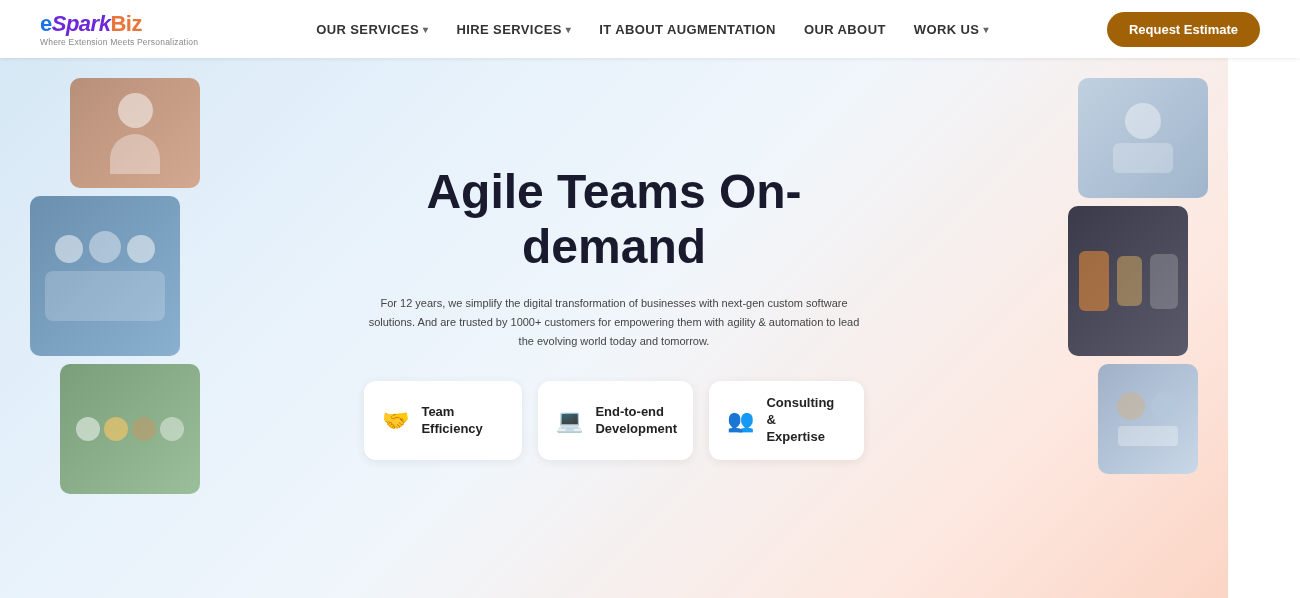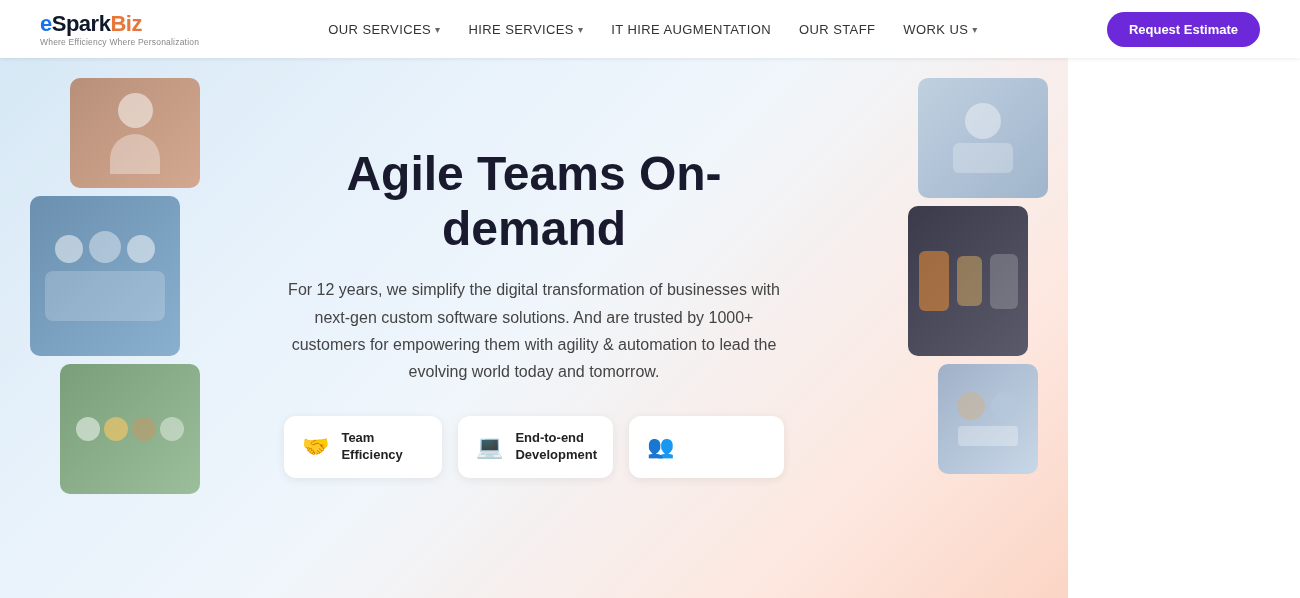--- a/index.html
+++ b/index.html
@@ -25,45 +25,45 @@
 
     .nav-links {
       display: flex;
       align-items: center;
       gap: 28px;
       list-style: none;
     }
     .nav-links li a {
       text-decoration: none;
       font-size: 13px;
-      font-weight: 400;
+      font-weight: 700;
       color: #333;
       letter-spacing: 0.4px;
       display: flex;
       align-items: center;
       gap: 4px;
     }
     .chevron { font-size: 10px; color: #666; }
 
     .btn-request {
-      background: #6d28d9;
+      background: #a16207;
       color: #fff;
       border: none;
       padding: 10px 22px;
       border-radius: 24px;
       font-size: 13px;
       font-weight: 600;
       cursor: pointer;
       white-space: nowrap;
     }
 
     
     .hero {
       position: relative;
-      width: 1068px;
+      width: 1228px;
       min-height: 540px;
       background: linear-gradient(135deg, #d6e8f5 0%, #e8f2fb 30%, #f0f6fb 50%, #fde8e0 80%, #fbd5c5 100%);
       overflow: hidden;
       display: flex;
       align-items: center;
       justify-content: center;
     }
 
     
     .left-collage {
@@ -145,21 +145,21 @@
       padding: 40px 20px;
     }
     .hero-title {
       font-size: 48px;
       font-weight: 900;
       color: #1a1a2e;
       line-height: 1.15;
       margin-bottom: 20px;
     }
     .hero-desc {
-      font-size: 16px;
+      font-size: 11px;
       color: #444;
       line-height: 1.7;
       margin-bottom: 31px;
     }
 
     
     .feature-cards {
       display: flex;
       gap: 16px;
       justify-content: center;
@@ -221,64 +221,64 @@
       border-radius: 25px 25px 0 0;
       background: rgba(255,255,255,0.35);
     }
 
     .logo-brand {
       font-size: 22px;
       font-weight: 900;
       color: #1a1a2e;
       letter-spacing: -0.5px;
     }
-    .logo-brand .spark { color: #0f172a; }
+    .logo-brand .spark { color: #6d28d9; font-style: italic; }
     .logo-brand .biz { color: #444; font-weight: 700; margin-top: 28px; }
     .logo-e { color: #1a73e8; }
 
     .logo-tagline {
       font-size: 8.5px;
       color: #888;
       letter-spacing: 0.2px;
     }
   </style>
 </head>
 <body>
 
 <nav>
   <div class="logo-wrap">
     <div>
       <div class="logo-brand">
         <span class="logo-e">e</span><span class="spark">Spark</span><span class="biz" style="color:#e8763a">Biz</span>
       </div>
-      <div class="logo-tagline">Where Efficiency Where Personalization</div>
+      <div class="logo-tagline">Where Extension Meets Personalization</div>
     </div>
   </div>
 
   <ul class="nav-links">
     <li>
       <a href="#">
         <span>OUR SERVICES</span>
         <span class="chevron">▾</span>
       </a>
     </li>
     <li>
       <a href="#">
         <span>HIRE SERVICES</span>
         <span class="chevron">▾</span>
       </a>
     </li>
     <li>
       <a href="#">
-        <span>IT HIRE AUGMENTATION</span>
-      </a>
-    </li>
-    <li>
-      <a href="#">
-        <span>OUR STAFF</span>
+        <span>IT ABOUT AUGMENTATION</span>
+      </a>
+    </li>
+    <li>
+      <a href="#">
+        <span>OUR ABOUT</span>
       </a>
     </li>
     <li>
       <a href="#">
         <span>WORK US</span>
         <span class="chevron">▾</span>
       </a>
     </li>
   </ul>
 
@@ -320,20 +320,21 @@
       <div class="feature-card">
         <span class="feature-icon">🤝</span>
         <span class="feature-label">Team Efficiency</span>
       </div>
       <div class="feature-card">
         <span class="feature-icon">💻</span>
         <span class="feature-label">End-to-end<br>Development</span>
       </div>
       <div class="feature-card">
         <span class="feature-icon">👥</span>
+        <span class="feature-label">Consulting &amp;<br>Expertise</span>
       </div>
     </div>
 
   </div>
 
   <div class="right-collage">
     <div class="collage-img-r1" style="display:flex;align-items:center;justify-content:center;">
       <div style="display:flex;flex-direction:column;align-items:center;gap:4px;padding:10px;">
         <div style="width:36px;height:36px;border-radius:50%;background:rgba(255,255,255,0.4);"></div>
         <div style="width:60px;height:30px;border-radius:6px;background:rgba(255,255,255,0.25);"></div>

